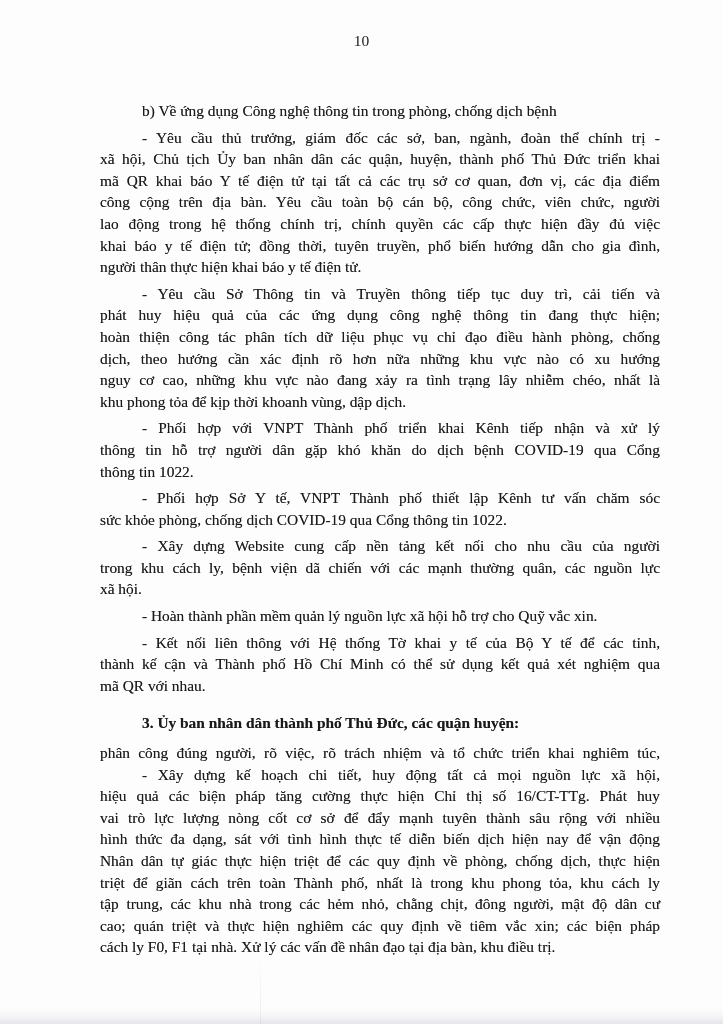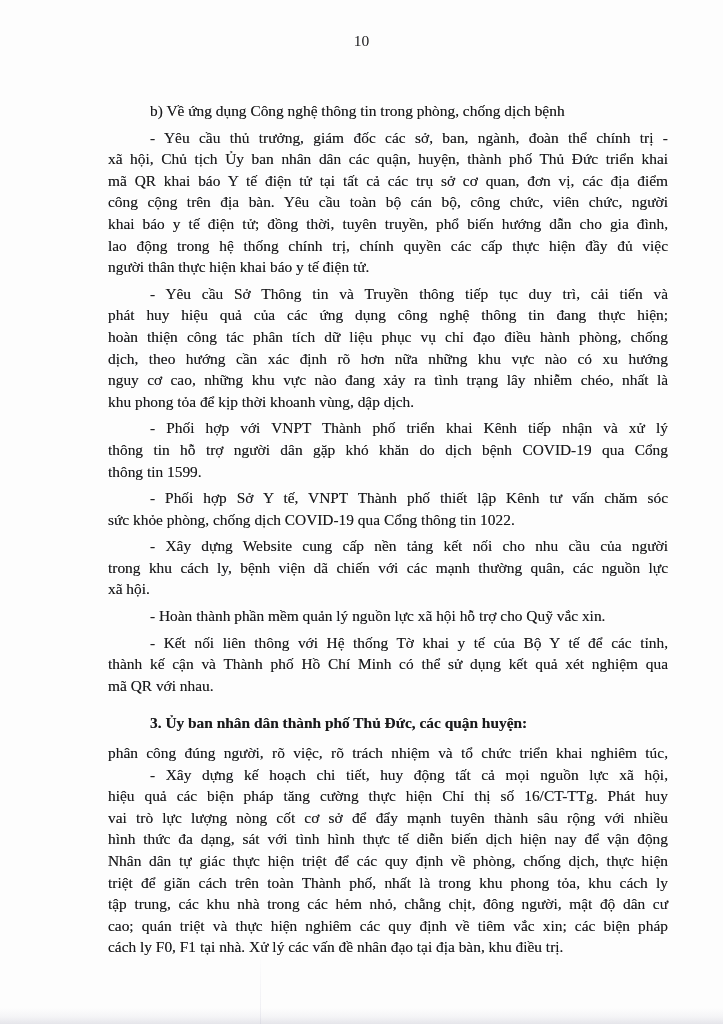--- a/index.html
+++ b/index.html
@@ -25,21 +25,21 @@
     left: 0;
     width: 100%;
     text-align: center;
     font-size: 15.5px;
     line-height: 20px;
     color: #1a1a1c;
   }
   .content {
     position: absolute;
     top: 100px;
-    left: 108px;
+    left: 100px;
     width: 560px;
   }
   .block {
     margin: 0 0 5px 0;
   }
   .block.heading {
     margin: 16px 0 8px 0;
     font-weight: 700;
   }
   .line {
@@ -85,36 +85,36 @@
 
   <div class="content">
       <div class="block paragraph">
         <div class="line first last">b) Về ứng dụng Công nghệ thông tin trong phòng, chống dịch bệnh</div>
       </div>
       <div class="block paragraph">
         <div class="line first">- Yêu cầu thủ trưởng, giám đốc các sở, ban, ngành, đoàn thể chính trị -</div>
         <div class="line">xã hội, Chủ tịch Ủy ban nhân dân các quận, huyện, thành phố Thủ Đức triển khai</div>
         <div class="line">mã QR khai báo Y tế điện tử tại tất cả các trụ sở cơ quan, đơn vị, các địa điểm</div>
         <div class="line">công cộng trên địa bàn. Yêu cầu toàn bộ cán bộ, công chức, viên chức, người</div>
+        <div class="line">lao động trong hệ thống chính trị, chính quyền các cấp thực hiện đầy đủ việc</div>
         <div class="line">khai báo y tế điện tử; đồng thời, tuyên truyền, phổ biến hướng dẫn cho gia đình,</div>
-        <div class="line">lao động trong hệ thống chính trị, chính quyền các cấp thực hiện đầy đủ việc</div>
         <div class="line last">người thân thực hiện khai báo y tế điện tử.</div>
       </div>
       <div class="block paragraph">
         <div class="line first">- Yêu cầu Sở Thông tin và Truyền thông tiếp tục duy trì, cải tiến và</div>
         <div class="line">phát huy hiệu quả của các ứng dụng công nghệ thông tin đang thực hiện;</div>
         <div class="line">hoàn thiện công tác phân tích dữ liệu phục vụ chỉ đạo điều hành phòng, chống</div>
         <div class="line">dịch, theo hướng cần xác định rõ hơn nữa những khu vực nào có xu hướng</div>
         <div class="line">nguy cơ cao, những khu vực nào đang xảy ra tình trạng lây nhiễm chéo, nhất là</div>
         <div class="line last">khu phong tỏa để kịp thời khoanh vùng, dập dịch.</div>
       </div>
       <div class="block paragraph">
         <div class="line first">- Phối hợp với VNPT Thành phố triển khai Kênh tiếp nhận và xử lý</div>
         <div class="line">thông tin hỗ trợ người dân gặp khó khăn do dịch bệnh COVID-19 qua Cổng</div>
-        <div class="line last">thông tin 1599.</div>
+        <div class="line last">thông tin 1022.</div>
       </div>
       <div class="block paragraph">
         <div class="line first">- Phối hợp Sở Y tế, VNPT Thành phố thiết lập Kênh tư vấn chăm sóc</div>
         <div class="line last">sức khỏe phòng, chống dịch COVID-19 qua Cổng thông tin 1022.</div>
       </div>
       <div class="block paragraph">
         <div class="line first">- Xây dựng Website cung cấp nền tảng kết nối cho nhu cầu của người</div>
         <div class="line">trong khu cách ly, bệnh viện dã chiến với các mạnh thường quân, các nguồn lực</div>
         <div class="line last">xã hội.</div>
       </div>

